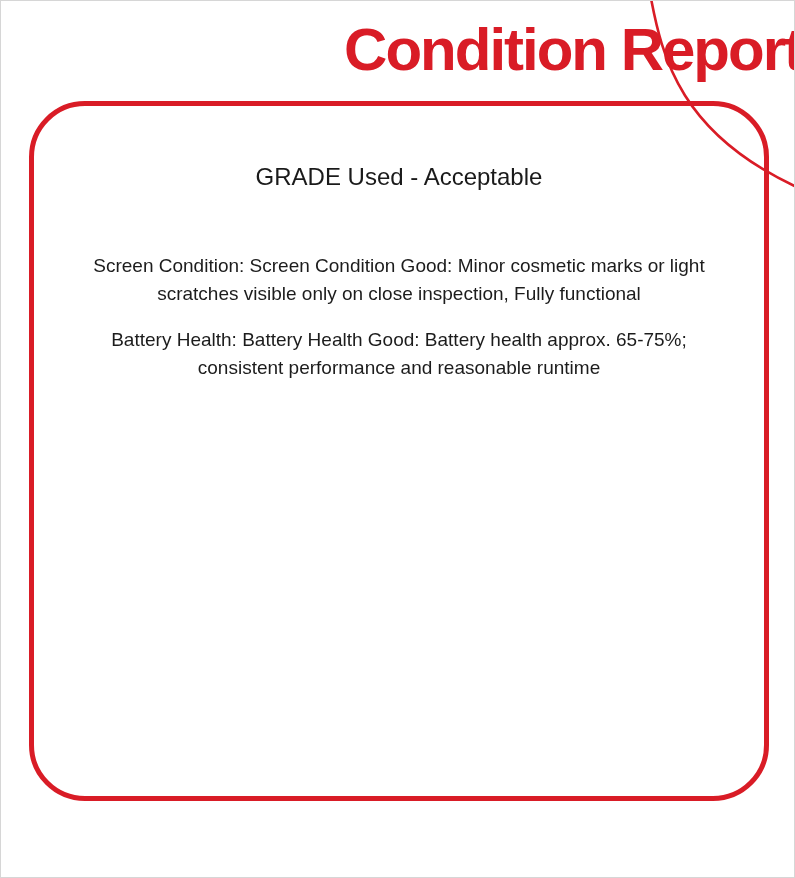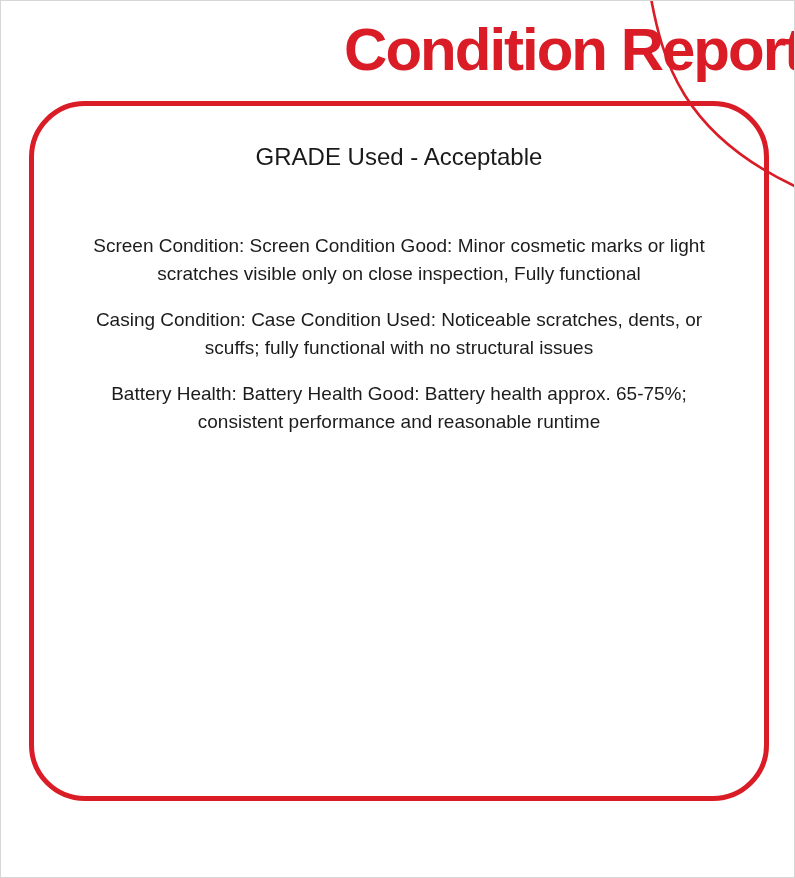--- a/index.html
+++ b/index.html
@@ -46,21 +46,21 @@
     width: 740px;
     height: 700px;
     box-sizing: border-box;
     border: 5px solid #d91c26;
     border-radius: 56px;
     background: transparent;
     z-index: 1;
   }
 
   .grade-heading {
-    margin: 36px 20px 0;
+    margin: 56px 20px 0;
     text-align: center;
     font-size: 24px;
     line-height: 30px;
     font-weight: normal;
     color: #1a1a1a;
   }
 
   .overall-condition {
     margin: 152px 20px 0;
     text-align: center;
@@ -92,17 +92,16 @@
   <path d="M 649 -8 C 661 58 680 134 800 188" fill="none" stroke="#d91c26" stroke-width="2.6"></path>
 </svg>
 
 <div class="report-box">
 
   <div class="grade-heading">GRADE Used - Acceptable</div>
 
 
   <div class="sections">
     <p class="section-text">Screen Condition: Screen Condition Good: Minor cosmetic marks or light scratches visible only on close inspection, Fully functional</p>
-    <p class="section-text">Casing Condition: Case Condition Used: Noticeable scratches, dents, or scuffs; fully functional with no structural issues</p>
     <p class="section-text">Battery Health: Battery Health Good: Battery health approx. 65-75%; consistent performance and reasonable runtime</p>
   </div>
 
 </div>
 
 </body></html>

